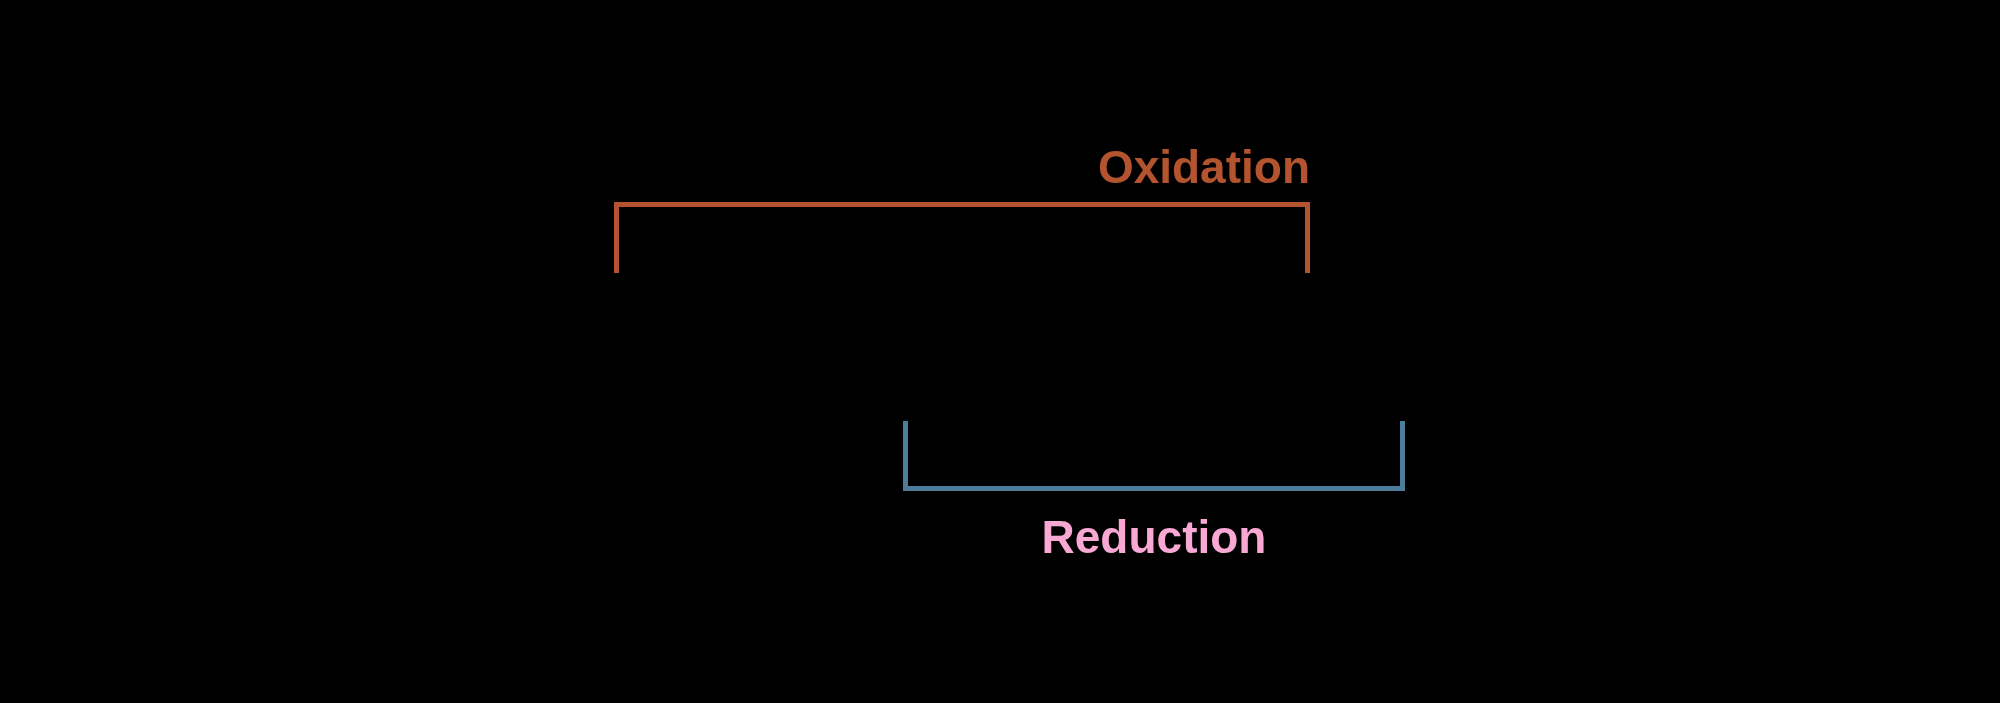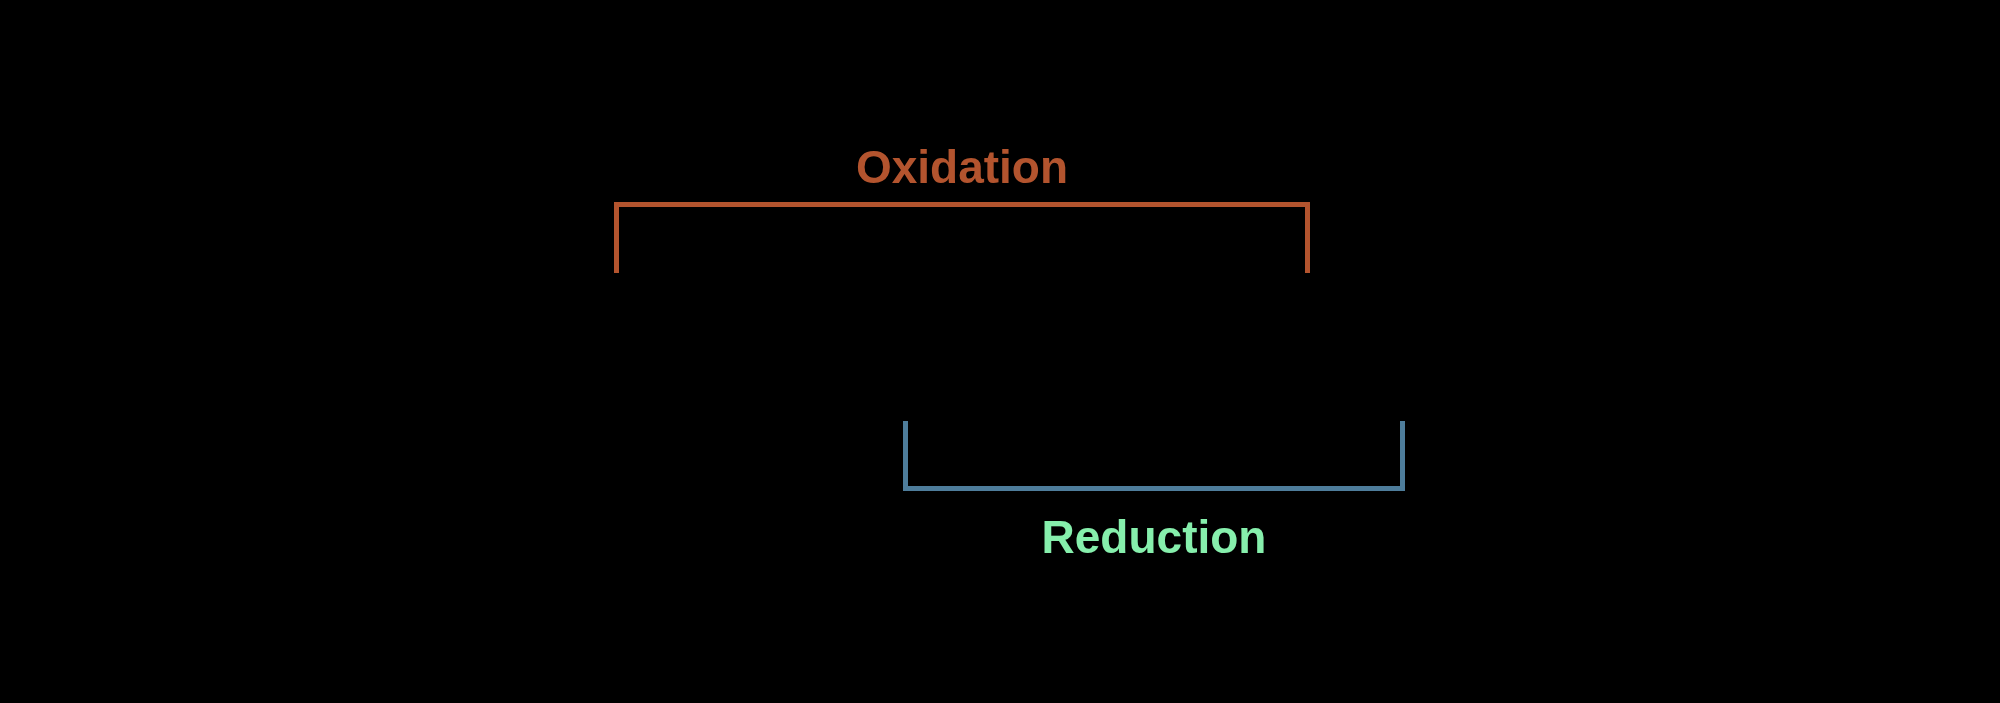--- a/index.html
+++ b/index.html
@@ -85,29 +85,29 @@
     font-weight: bold;
     font-size: 46px;
     line-height: 1;
     white-space: nowrap;
     letter-spacing: 0px;
   }
   .label-oxidation {
     left: 614px;
     width: 696px;
     top: 144px;
-    text-align: center;
+    text-align: right;
     color: #b3542e;
   }
   .label-reduction {
     left: 903px;
     width: 502px;
     top: 514px;
     text-align: center;
-    color: #86efac;
+    color: #f9a8d4;
   }
 </style>
 </head>
 <body>
 
 <div id="stage">
 
   <div class="annotation-group">
 
     <div class="annotation-label label-oxidation">Oxidation</div>

